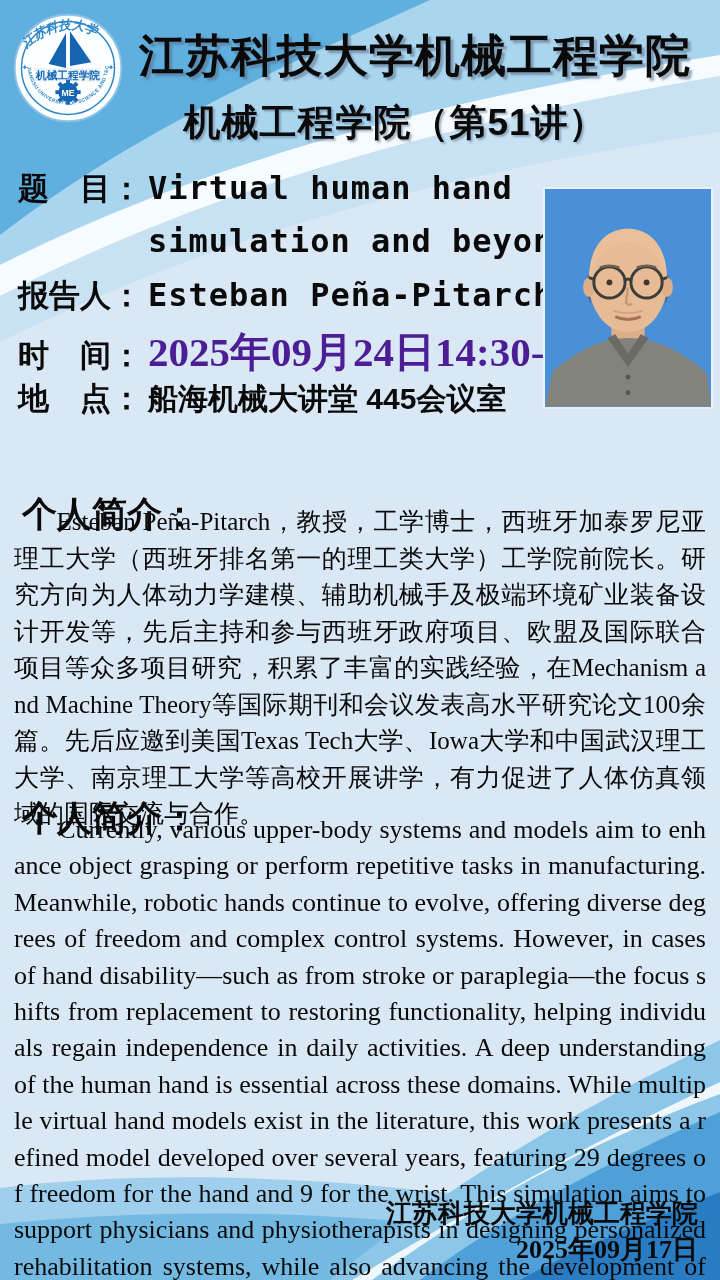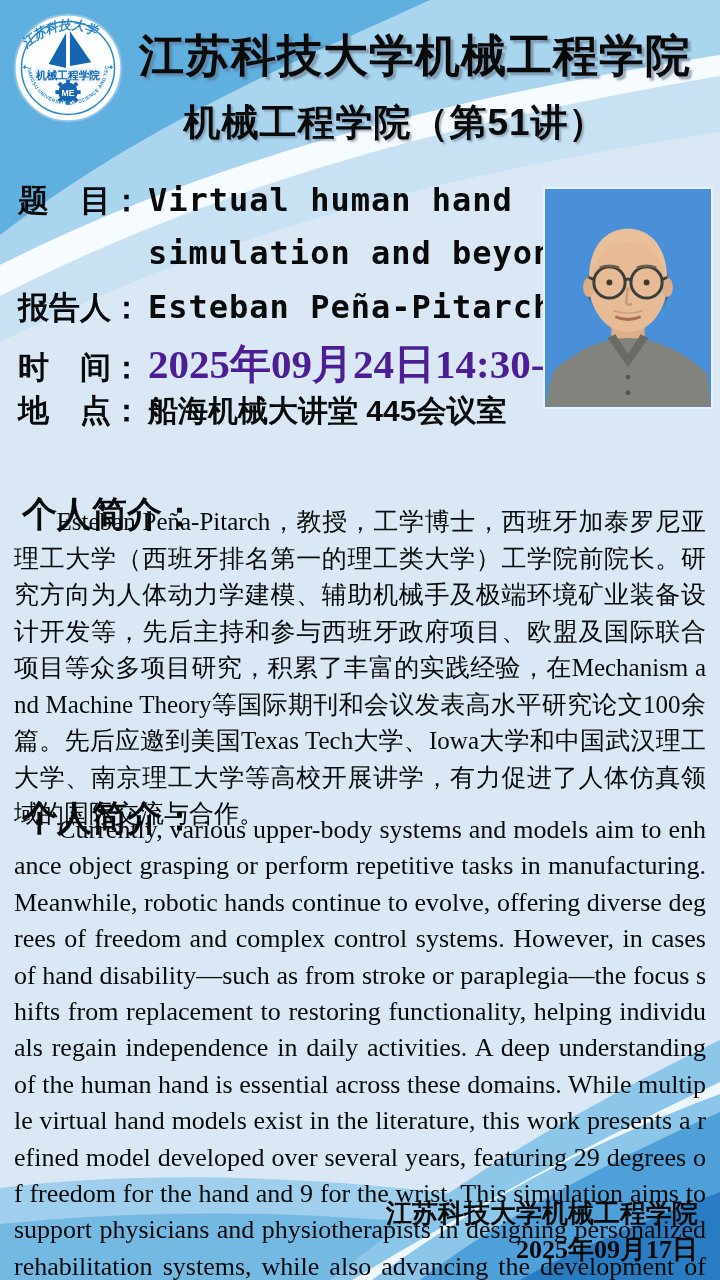--- a/index.html
+++ b/index.html
@@ -24,21 +24,21 @@
   }
   .series-title{
     position:absolute;left:110px;right:40px;top:98px;
     text-align:center;font-size:37px;font-weight:900;letter-spacing:1px;
     color:#0a0a0a;text-shadow:2px 2px 2px rgba(90,110,135,.5);
     white-space:nowrap;
   }
 
   
   .details{position:absolute;left:18px;top:166px;width:530px;}
-  .d-row{position:absolute;left:0;white-space:nowrap;margin-top:12px;}
+  .d-row{position:absolute;left:0;white-space:nowrap;}
   .d-label{
     display:inline-block;width:130px;
     font-size:31px;font-weight:900;color:#0a0a0a;
   }
   .d-val-mono{
     font-family:"DejaVu Sans Mono","Liberation Mono",monospace;
     font-size:32px;font-weight:700;color:#0a0a0a;letter-spacing:1px;
   }
   .d-val-serif{
     font-family:Liberation Serif, serif;

